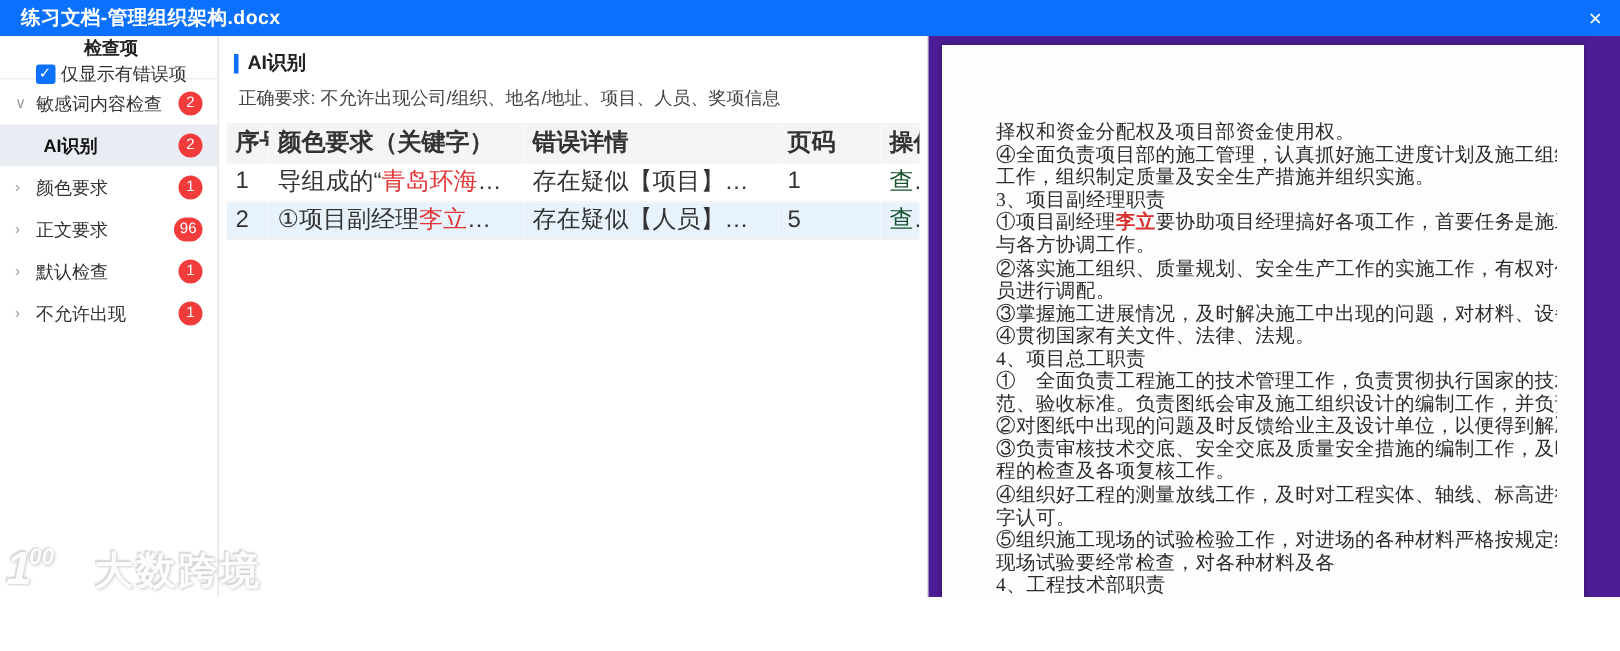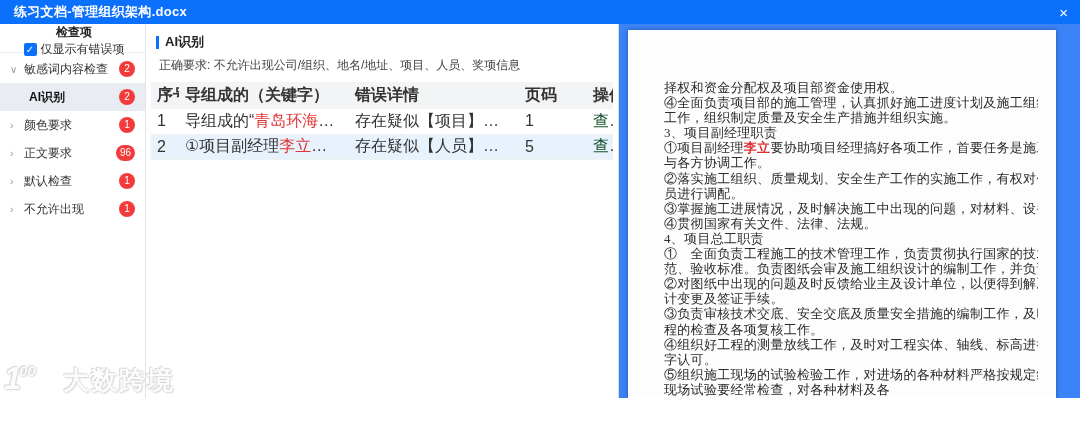--- a/index.html
+++ b/index.html
@@ -65,21 +65,21 @@
   .err-table tr.selected td { background:#e8f2fc; }
   .red { color:#e03636; }
   .view-link { color:#14532d; cursor:pointer; }
   
   .preview { width:462px; flex-shrink:0; border-left:1px solid #d8dbe0; display:flex; flex-direction:column; }
   .preview-head {
     height:31px; flex-shrink:0; border-bottom:1px solid #e5e7ea;
     display:flex; align-items:center; justify-content:space-between;
     padding:0 9px 0 12px; font-size:12px; color:#555; white-space:nowrap;
   }
-  .canvas { flex:1; background:#3b82f6; padding:6px 24px 0 9px; overflow:hidden; }
+  .canvas { flex:1; background:#4c1d95; padding:6px 24px 0 9px; overflow:hidden; }
   .page {
     background:#fdfdfd; width:100%; height:440px;
     box-shadow:0 0 4px rgba(0,0,0,.35);
     padding:50px 18px 0 36px; overflow:hidden;
   }
   .doc-line {
     font-family:"Liberation Serif","DejaVu Serif",serif;
     font-size:13px; line-height:15.1px; color:#2b2b2b;
     white-space:nowrap; overflow:hidden; letter-spacing:.3px;
   }
@@ -158,21 +158,21 @@
         <colgroup>
             <col style="width:28px">
             <col style="width:170px">
             <col style="width:170px">
             <col style="width:68px">
             <col>
           </colgroup>
         <thead>
           <tr>
             <th>序号</th>
-            <th>导组成的（关键字）</th>
+            <th>颜色要求（关键字）</th>
             <th>错误详情</th>
             <th>页码</th>
             <th>操作</th>
           </tr>
         </thead>
         <tbody>
           <tr>
             <td>1</td>
             <td><span>导组成的“</span><span class="red">青岛环海凯莱商务酒店</span></td>
             <td>存在疑似【项目】信息</td>
@@ -201,21 +201,20 @@
               <div class="doc-line"><span>①项目副经理</span><span class="red">李立</span><span>要协助项目经理搞好各项工作，首要任务是施工生产，搞好</span></div>
               <div class="doc-line"><span>与各方协调工作。</span></div>
               <div class="doc-line"><span>②落实施工组织、质量规划、安全生产工作的实施工作，有权对作业队施工人</span></div>
               <div class="doc-line"><span>员进行调配。</span></div>
               <div class="doc-line"><span>③掌握施工进展情况，及时解决施工中出现的问题，对材料、设备有权协调。</span></div>
               <div class="doc-line"><span>④贯彻国家有关文件、法律、法规。</span></div>
               <div class="doc-line"><span>4、项目总工职责</span></div>
               <div class="doc-line"><span>①　全面负责工程施工的技术管理工作，负责贯彻执行国家的技术法规、规</span></div>
               <div class="doc-line"><span>范、验收标准。负责图纸会审及施工组织设计的编制工作，并负责实施。</span></div>
               <div class="doc-line"><span>②对图纸中出现的问题及时反馈给业主及设计单位，以便得到解决，并办好设</span></div>
-              <div class="doc-line"><span>计变更及签证手续。</span></div>
               <div class="doc-line"><span>③负责审核技术交底、安全交底及质量安全措施的编制工作，及时组织隐蔽工</span></div>
               <div class="doc-line"><span>程的检查及各项复核工作。</span></div>
               <div class="doc-line"><span>④组织好工程的测量放线工作，及时对工程实体、轴线、标高进行复核，并签</span></div>
               <div class="doc-line"><span>字认可。</span></div>
               <div class="doc-line"><span>⑤组织施工现场的试验检验工作，对进场的各种材料严格按规定组织复检，对</span></div>
               <div class="doc-line"><span>现场试验要经常检查，对各种材料及各</span></div>
               <div class="doc-line"><span>4、工程技术部职责</span></div>
             </div>
         </div>
       </div>

